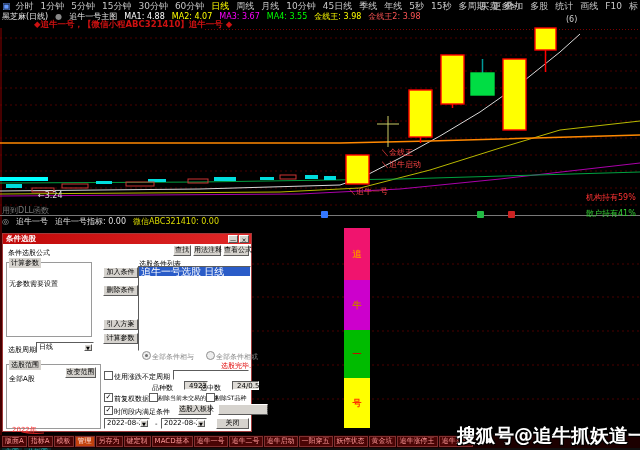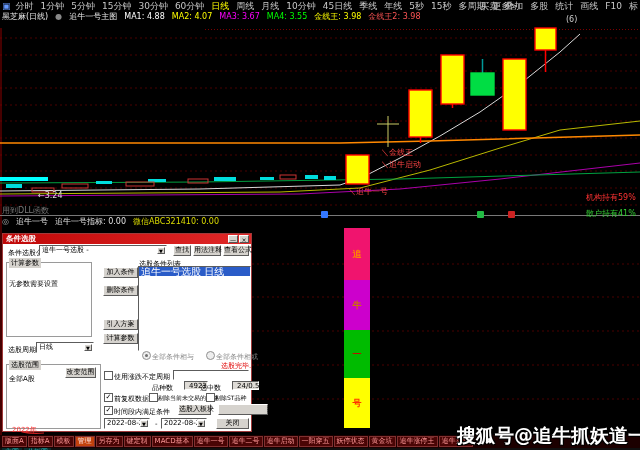--- a/index.html
+++ b/index.html
@@ -161,43 +161,40 @@
       <span class="" style="color: rgb(232, 232, 232);">黑芝麻(日线)</span>
       <span class="" style="color: rgb(136, 136, 136);">●</span>
       <span class="" style="color: rgb(232, 232, 232);">追牛一号主图</span>
       <span class="" style="color: rgb(255, 255, 255);">MA1: 4.88</span>
       <span class="" style="color: rgb(255, 255, 0);">MA2: 4.07</span>
       <span class="" style="color: rgb(255, 0, 255);">MA3: 3.67</span>
       <span class="" style="color: rgb(0, 255, 0);">MA4: 3.55</span>
       <span class="" style="color: rgb(255, 255, 0);">金线王: 3.98</span>
       <span class="" style="color: rgb(255, 85, 85);">金线王2: 3.98</span>
     </div>
+  <div class="marquee">◆追牛一号，【微信小程ABC321410】追牛一号 ◆</div>
   <div class="dll">用到DLL函数</div>
   <div id="indi-bar">
       <span class="" style="color: rgb(170, 170, 170);">◎</span>
       <span class="" style="color: rgb(224, 224, 224);">追牛一号</span>
       <span class="" style="color: rgb(224, 224, 224);">追牛一号指标: 0.00</span>
       <span class="" style="color: rgb(221, 221, 0);">微信ABC321410: 0.00</span>
     </div>
   <div id="divider-icons">
       <div style="left: 321px; background: rgb(51, 119, 255);"></div>
       <div style="left: 477px; background: rgb(34, 187, 68);"></div>
       <div style="left: 508px; background: rgb(204, 34, 34);"></div>
     </div>
 
   <div id="dialog">
     <div class="dtitle">条件选股</div>
     <div class="tbtn" style="right:13px;">—</div>
     <div class="tbtn" style="right:2px;">×</div>
 
     <div class="dlbl" style="left:5px;top:14px;">条件选股公式</div>
-    <div class="combo" style="left:36px;top:11px;width:128px;height:11px;">
-      <span>追牛一号选股 -</span>
-      <span class="arrowbox">▼</span>
-    </div>
     <div class="btn" style="left:170px;top:11px;width:18px;height:11px;">查找</div>
     <div class="btn" style="left:190px;top:11px;width:28px;height:11px;">用法注释</div>
     <div class="btn" style="left:220px;top:11px;width:26px;height:11px;">查看公式</div>
 
     <div class="group" style="left:3px;top:28px;width:84px;height:73px;"></div>
     <div class="glabel" style="left:6px;top:24px;">计算参数</div>
     <div class="dlbl" style="left:6px;top:45px;">无参数需要设置</div>
 
     <div class="btn" style="left:100px;top:33px;width:35px;height:11px;">加入条件</div>
     <div class="btn" style="left:100px;top:51px;width:35px;height:11px;">删除条件</div>

